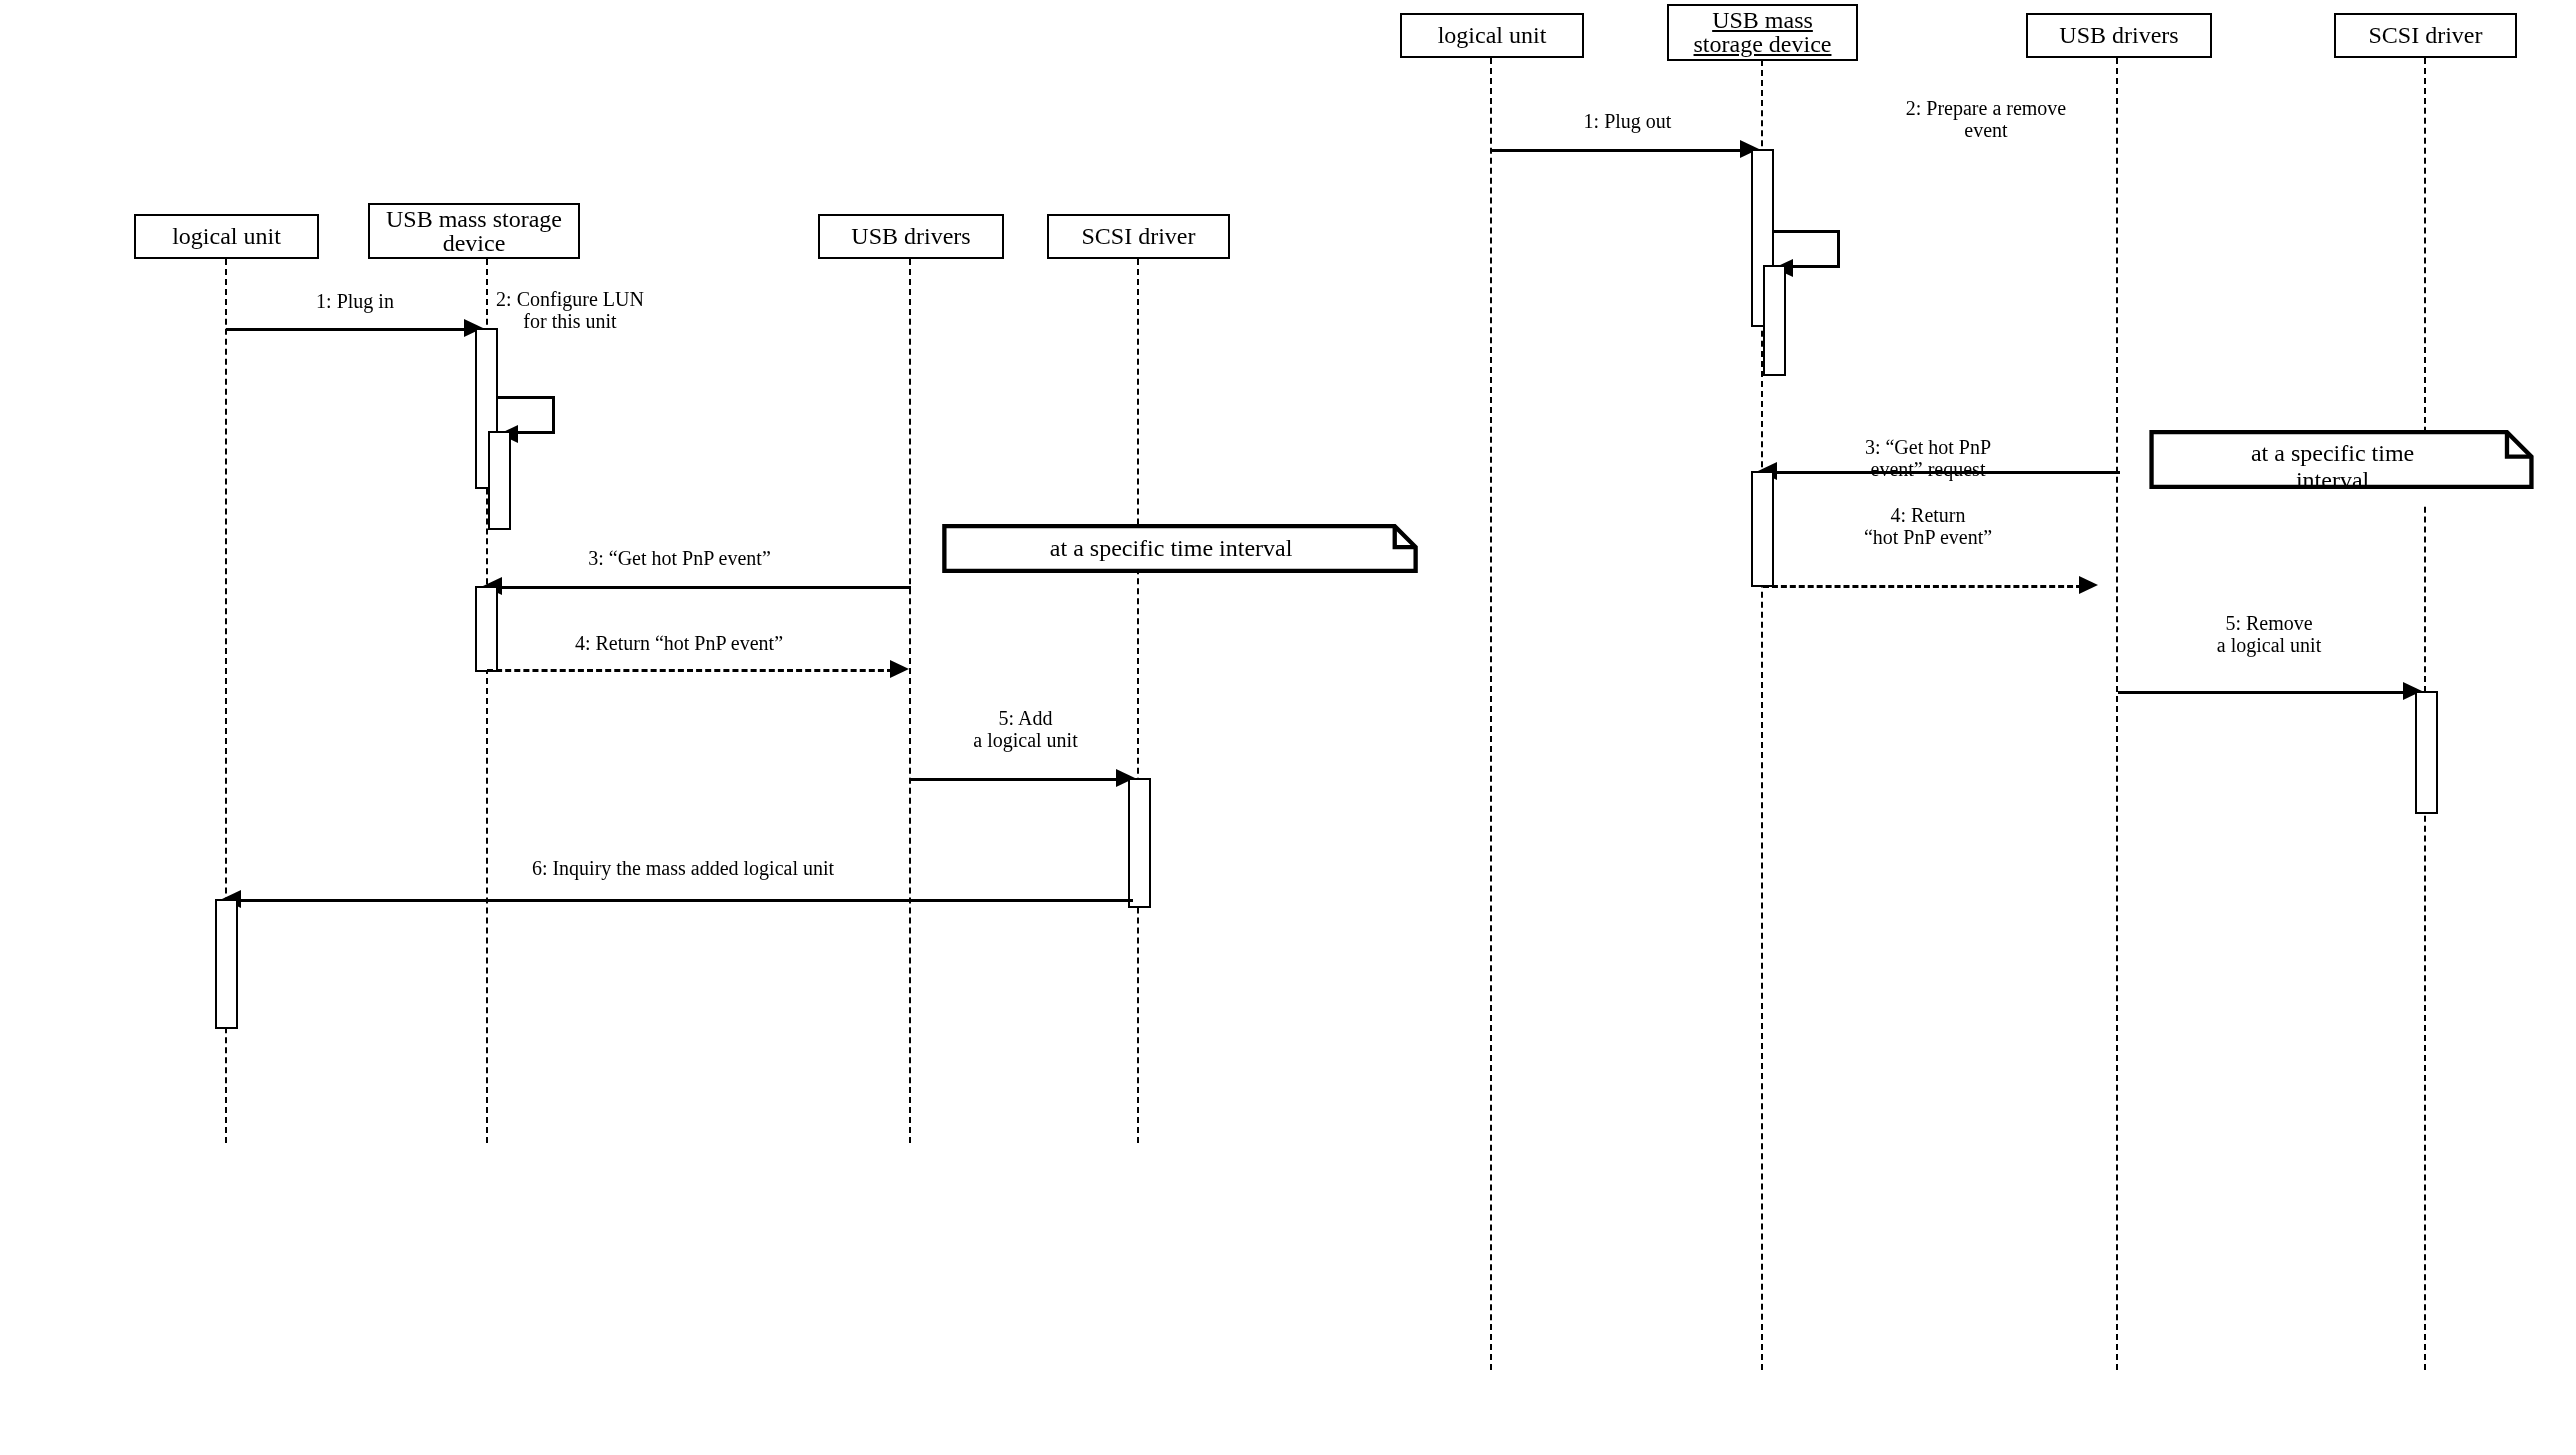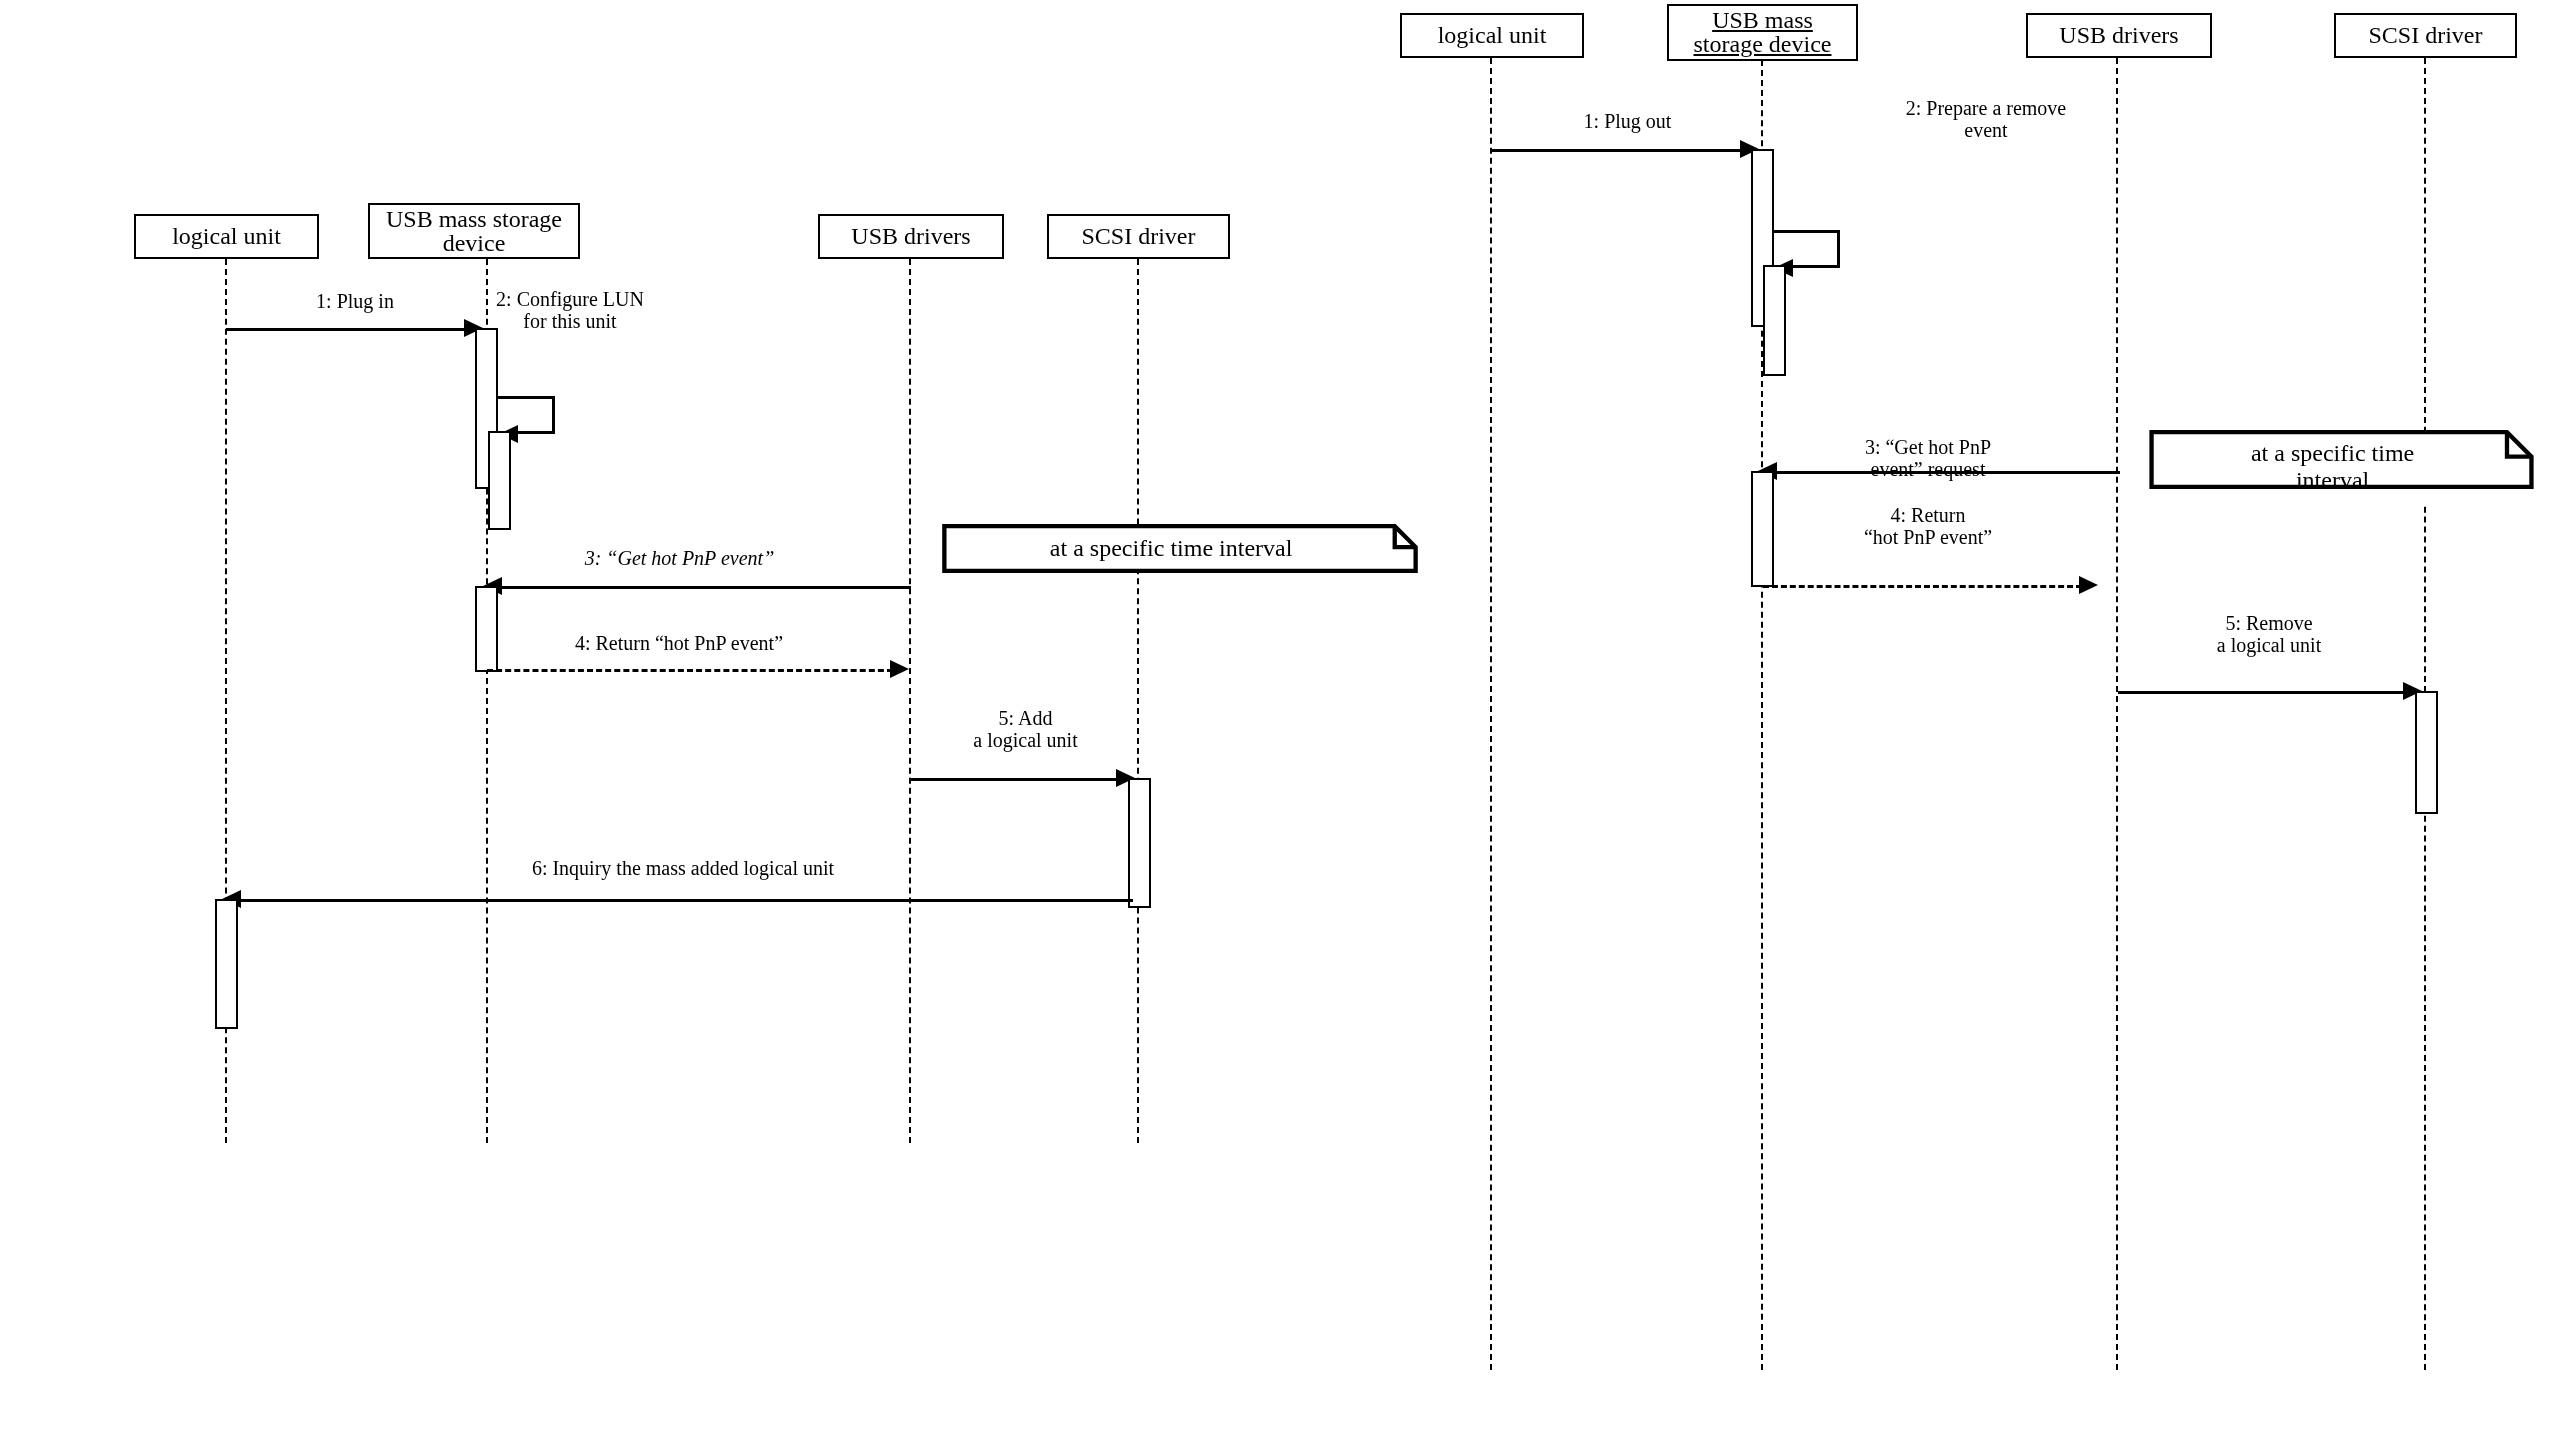--- a/index.html
+++ b/index.html
@@ -137,21 +137,21 @@
 
     <div class="activation" style="left:475px; top:328px; width:22.5px; height:161px;"></div>
 
     <div class="msg-label" style="left:407px; top:288px; width:326px;">2: Configure LUN
 for this unit</div>
     <div class="selfcall" style="left:497px; top:396px; width:58px; height:38px;"></div>
     <div class="arrow-l" style="left:499px; top:425px;"></div>
 
     <div class="activation" style="left:488px; top:431px; width:22.5px; height:99px;"></div>
 
-    <div class="msg-label" style="left:473px; top:547px; width:413px;font-style:italic;">3: “Get hot PnP event”</div>
+    <div class="msg-label" style="left:473px; top:547px; width:413px;">3: “Get hot PnP event”</div>
     <div class="msg-line" style="left:487px; top:586px; width:424px;"></div>
     <div class="arrow-l" style="left:483px; top:577px;"></div>
 
     <div class="activation" style="left:475px; top:586px; width:22.5px; height:86px;"></div>
 
     <div class="msg-label" style="left:457px; top:632px; width:444px;">4: Return “hot PnP event”</div>
     <div class="msg-line dashed" style="left:487px; top:669px; width:406px;"></div>
     <div class="arrow-r" style="left:890px; top:660px;"></div>
 
     <div class="note" style="left:941px; top:524px; width:478px; height:49px;">

